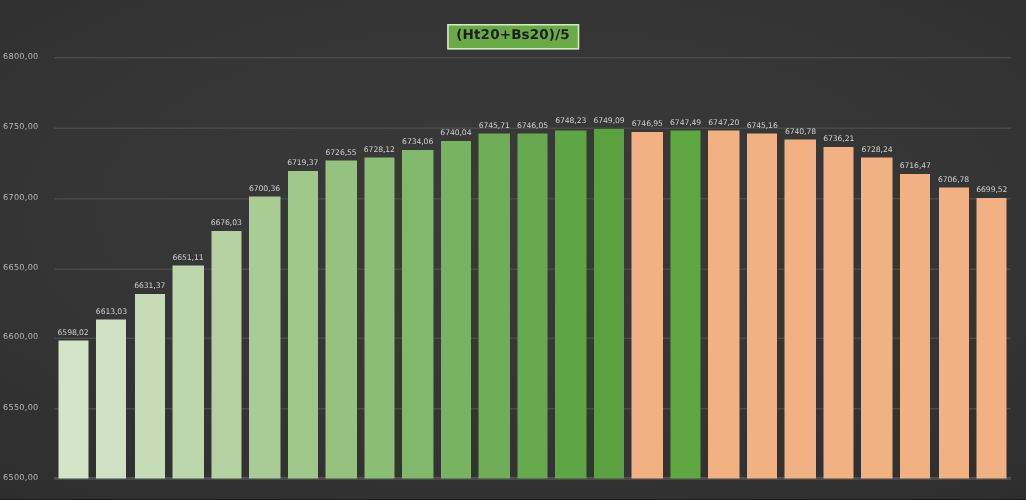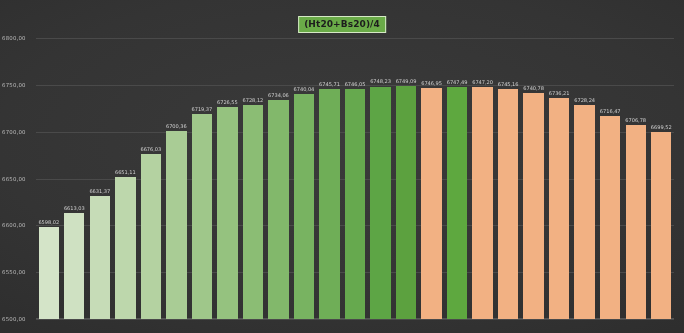--- a/index.html
+++ b/index.html
@@ -219,15 +219,15 @@
       <div class="bar-slot" style="left: 586.96px; width: 25.52px;">
         <div class="bar" style="left: 2.552px; right: 2.552px; height: 193.684px; background: rgb(242, 177, 131);"></div>
         <div class="bar-label" style="top: 117.316px;">6706,78</div>
       </div>
       <div class="bar-slot" style="left: 612.48px; width: 25.52px;">
         <div class="bar" style="left: 2.552px; right: 2.552px; height: 186.884px; background: rgb(242, 177, 131);"></div>
         <div class="bar-label" style="top: 124.116px;">6699,52</div>
       </div>
     </div>
 
-  <div id="chart-title">(Ht20+Bs20)/4</div>
+  <div id="chart-title">(Ht20+Bs20)/5</div>
 
 </div>
 
 </body></html>

